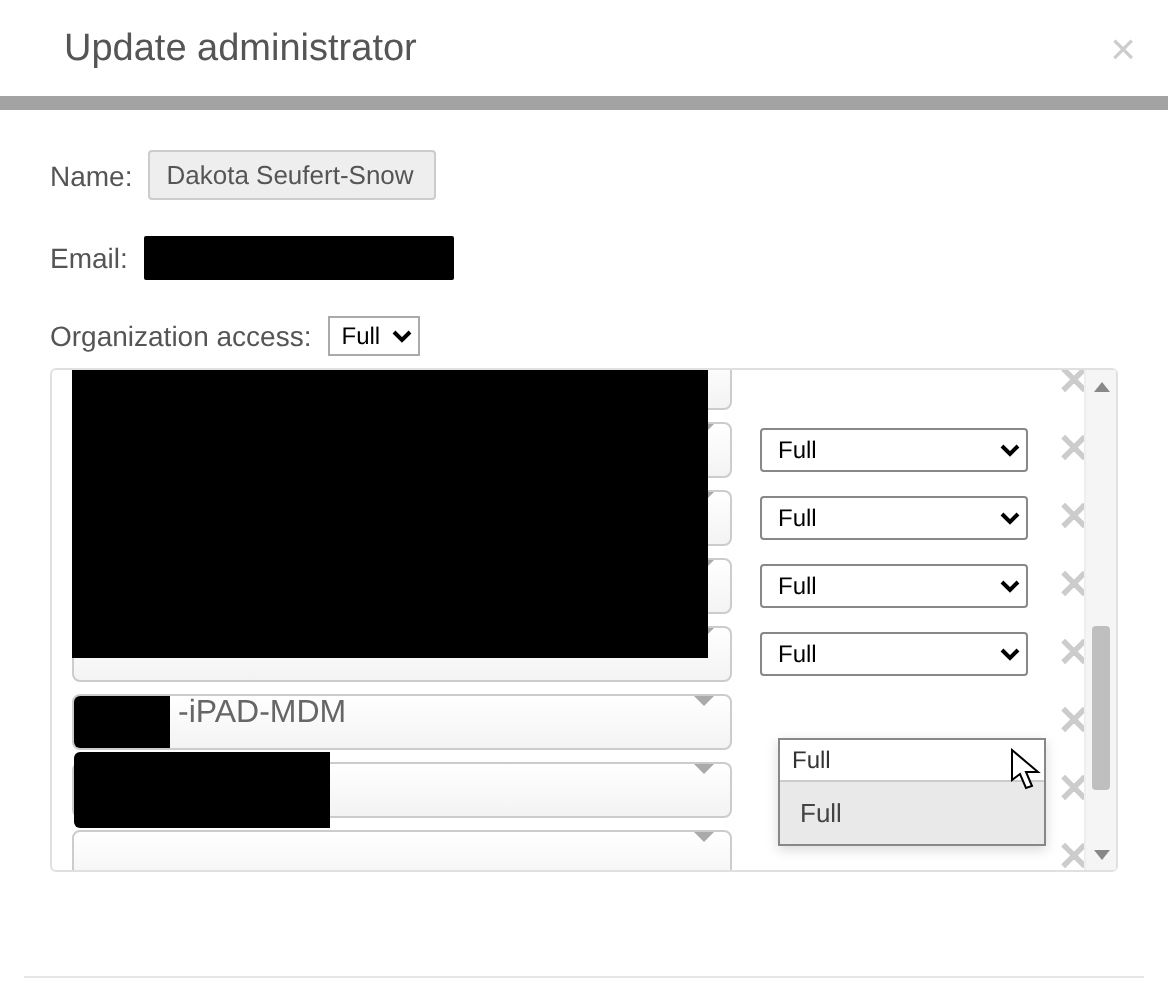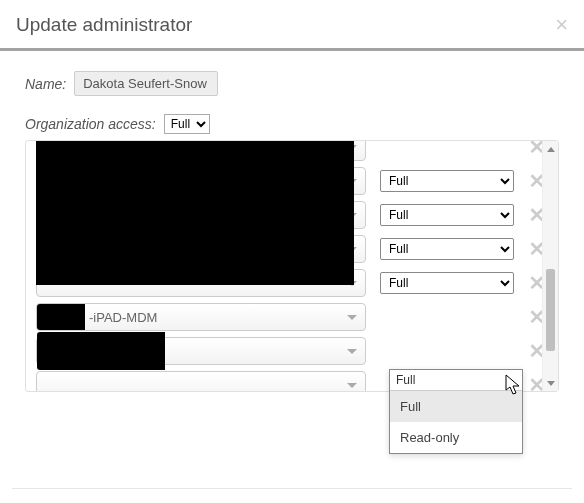--- a/index.html
+++ b/index.html
@@ -10,22 +10,22 @@
     background: #fff;
     width: 584px;
     height: 503px;
     overflow: hidden;
     position: relative;
   }
   .dialog {
     padding: 0;
   }
   .dialog-header {
-    padding: 14px 16px 12px 16px;
-    border-bottom: 3px solid #a3a3a3;
+    padding: 14px 16px 12px 32px;
+    border-bottom: 7px solid #a3a3a3;
     display: flex;
     align-items: center;
     justify-content: space-between;
   }
   .dialog-title {
     font-size: 19px;
     color: #555;
     font-weight: 400;
   }
   .dialog-close {
@@ -38,21 +38,20 @@
     padding: 20px 25px 10px 25px;
   }
   .form-row {
     margin-bottom: 18px;
     display: flex;
     align-items: center;
   }
   .form-label {
     color: #555;
     margin-right: 8px;
-    font-style: italic;
   }
   .name-input {
     background: #eeeeee;
     border: 1px solid #ccc;
     padding: 4px 8px;
     width: 144px;
     color: #555;
     border-radius: 2px;
     font-size: 13px;
   }
@@ -99,25 +98,25 @@
     height: 28px;
     gap: 14px;
   }
   .net-dd {
     flex: 1;
     border: 1px solid #ccc;
     border-radius: 4px;
     background: linear-gradient(#fff,#f3f3f3);
     height: 28px;
     display: flex;
-    align-items: center;
+    align-items: flex-start;
     justify-content: space-between;
     padding: 0 8px 0 10px;
     color: #888;
-    font-size: 13px;
+    font-size: 16px;
     position: relative;
   }
   .net-dd .caret {
     width: 0; height: 0;
     border-left: 5px solid transparent;
     border-right: 5px solid transparent;
     border-top: 5px solid #aaa;
   }
   .net-redact-small {
     position: absolute;
@@ -236,20 +235,24 @@
     <span class="dialog-close">×</span>
   </div>
 
   <div class="dialog-body">
 
     <div class="form-row">
       <span class="form-label">Name:</span>
       <input class="name-input" type="text" readonly="" value="Dakota Seufert-Snow" style="">
     </div>
 
+    <div class="form-row">
+      <span class="form-label">Email:</span>
+      <div class="email-block"></div>
+    </div>
 
     <div class="form-row" style="margin-bottom:6px">
       <span class="form-label">Organization access:</span>
       <select class="org-access-select">
         <option>Full</option>
       </select>
     </div>
 
     <div class="networks-container">
       <div class="networks-scroll">
@@ -343,20 +346,19 @@
     </div>
 
   </div>
 </div>
 
 <div class="dropdown-open">
   <div class="dd-head">
     <span>Full</span>
   </div>
   <div class="dd-item hover">Full</div>
-  <div class="dd-item">Read-only</div>
 </div>
 
 <svg class="cursor" width="18" height="22">
   <path d="M1 1 L1 16 L5 13 L8 20 L11 19 L8 12 L14 12 Z" fill="#fff" stroke="#000" stroke-width="1"></path>
 </svg>
 
 <div class="footer-line"></div>
 
 </body></html>

